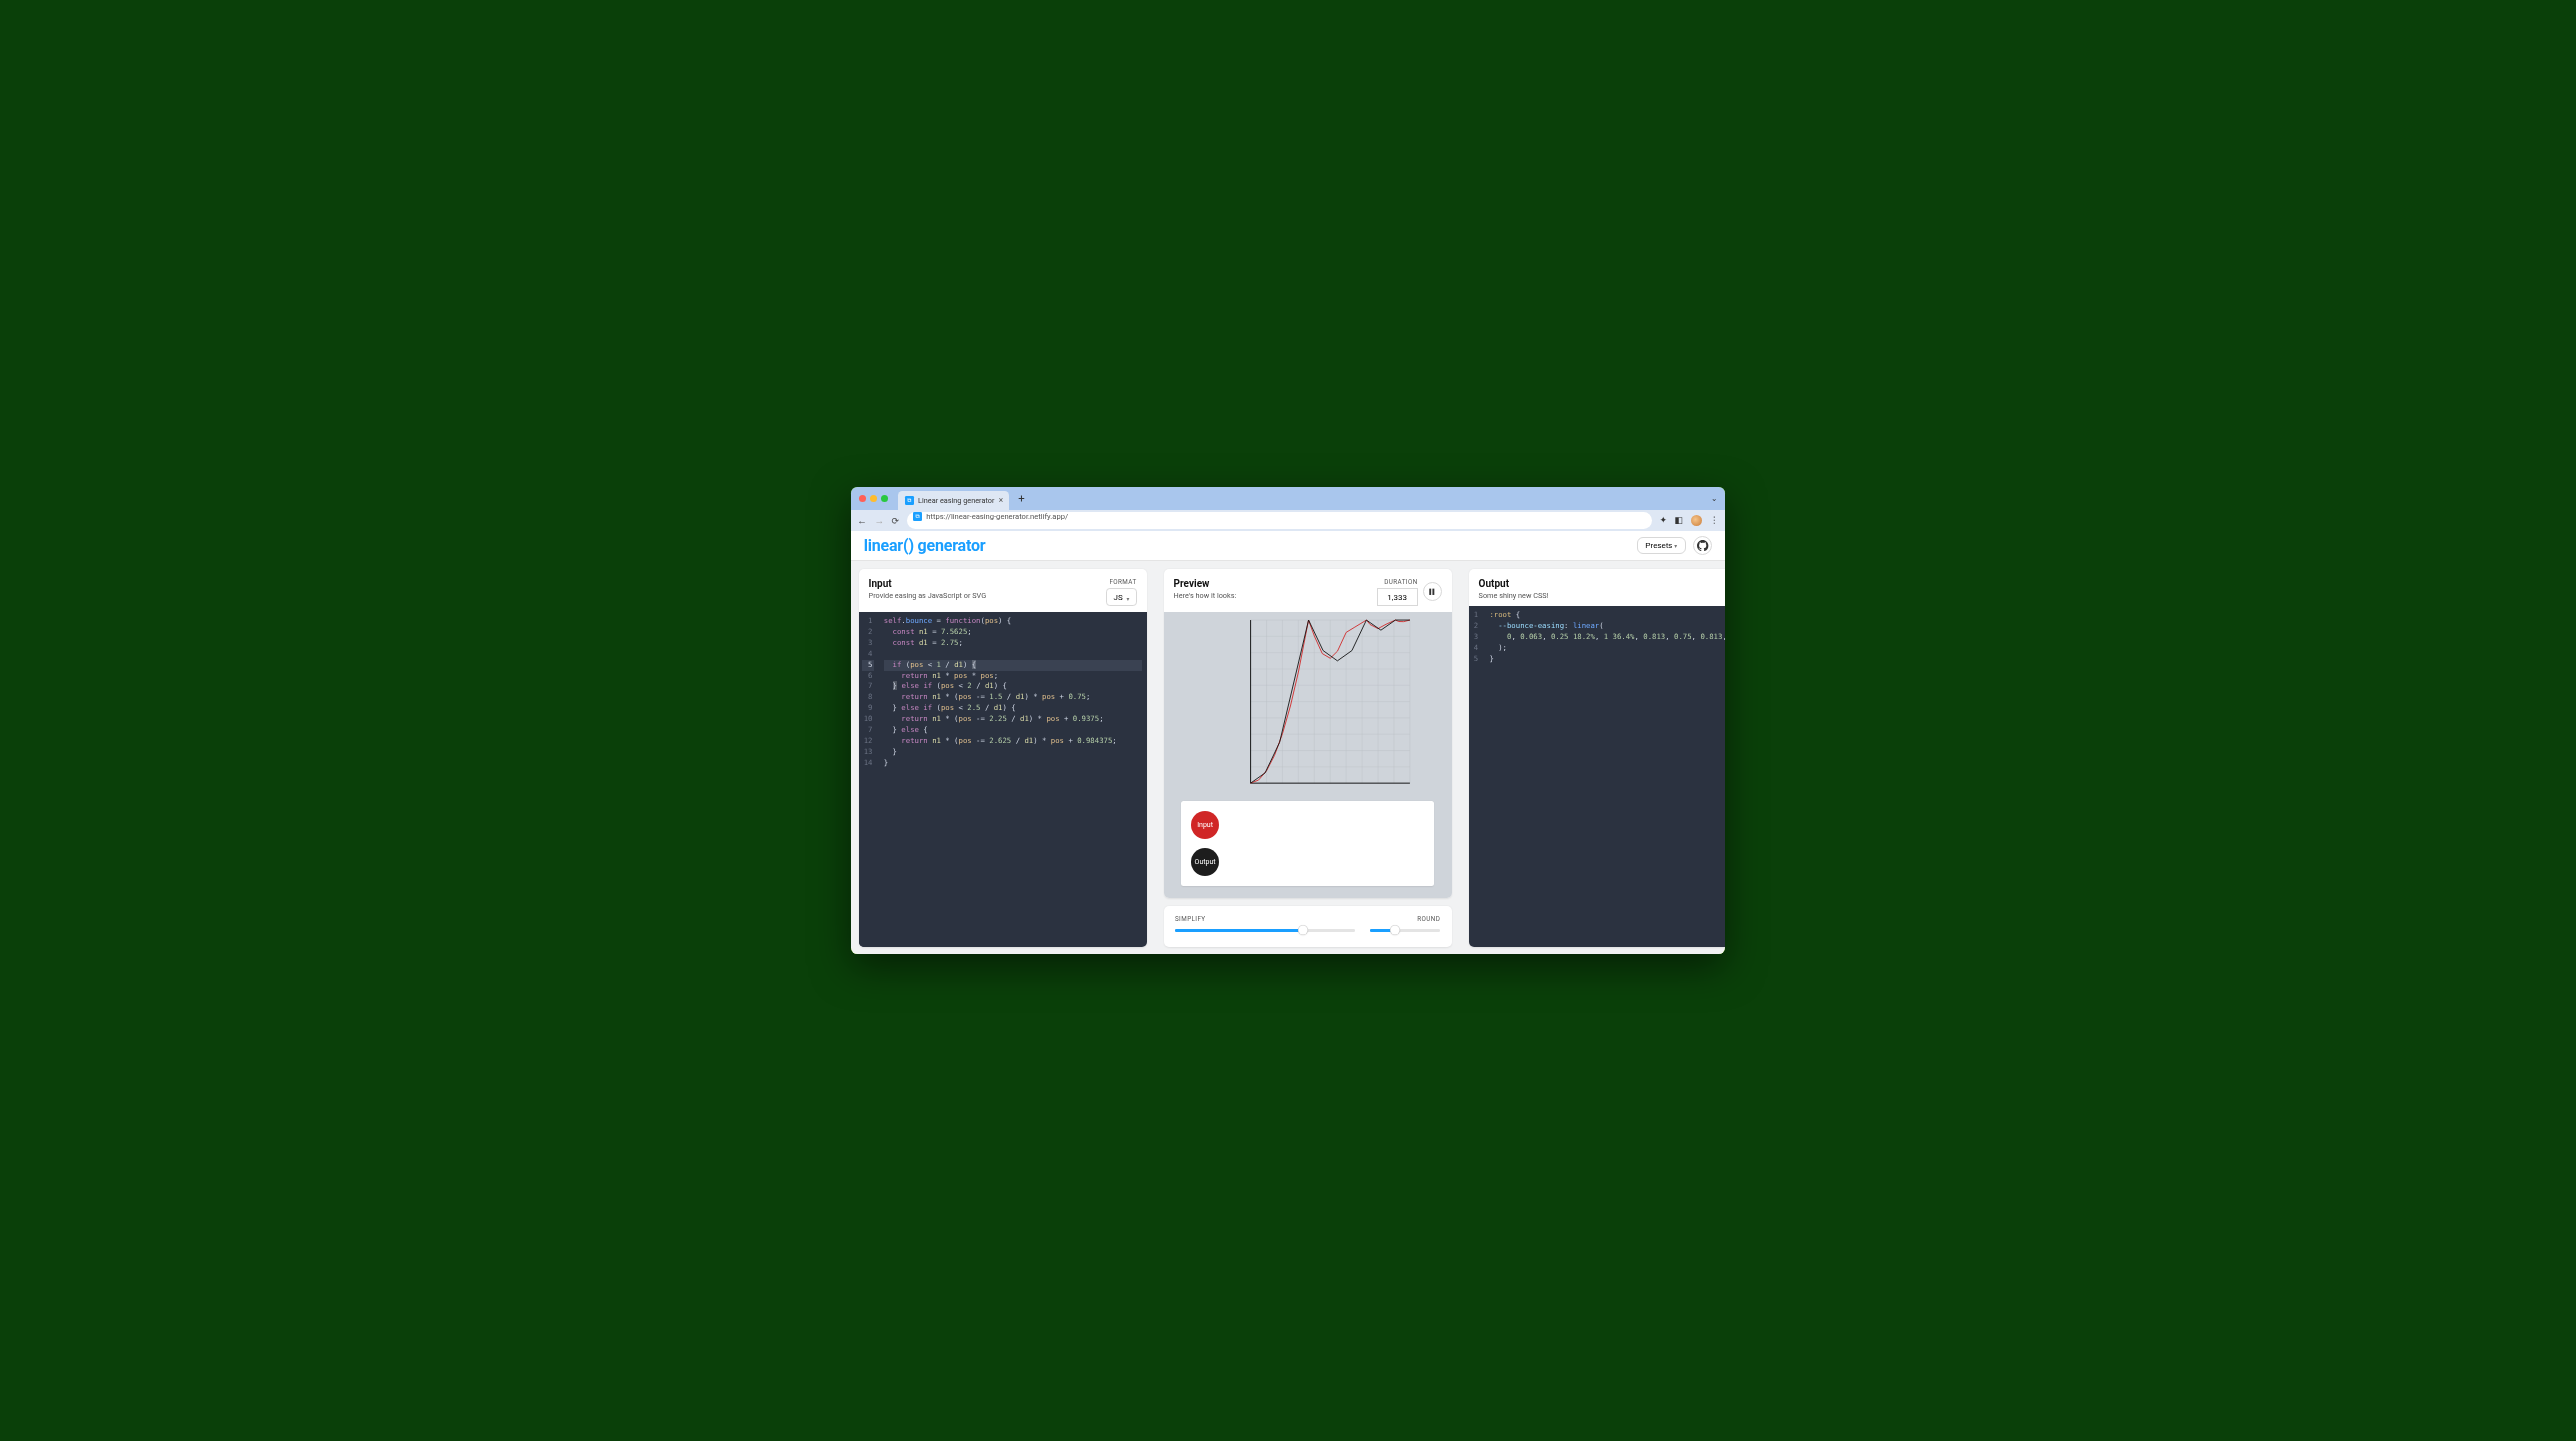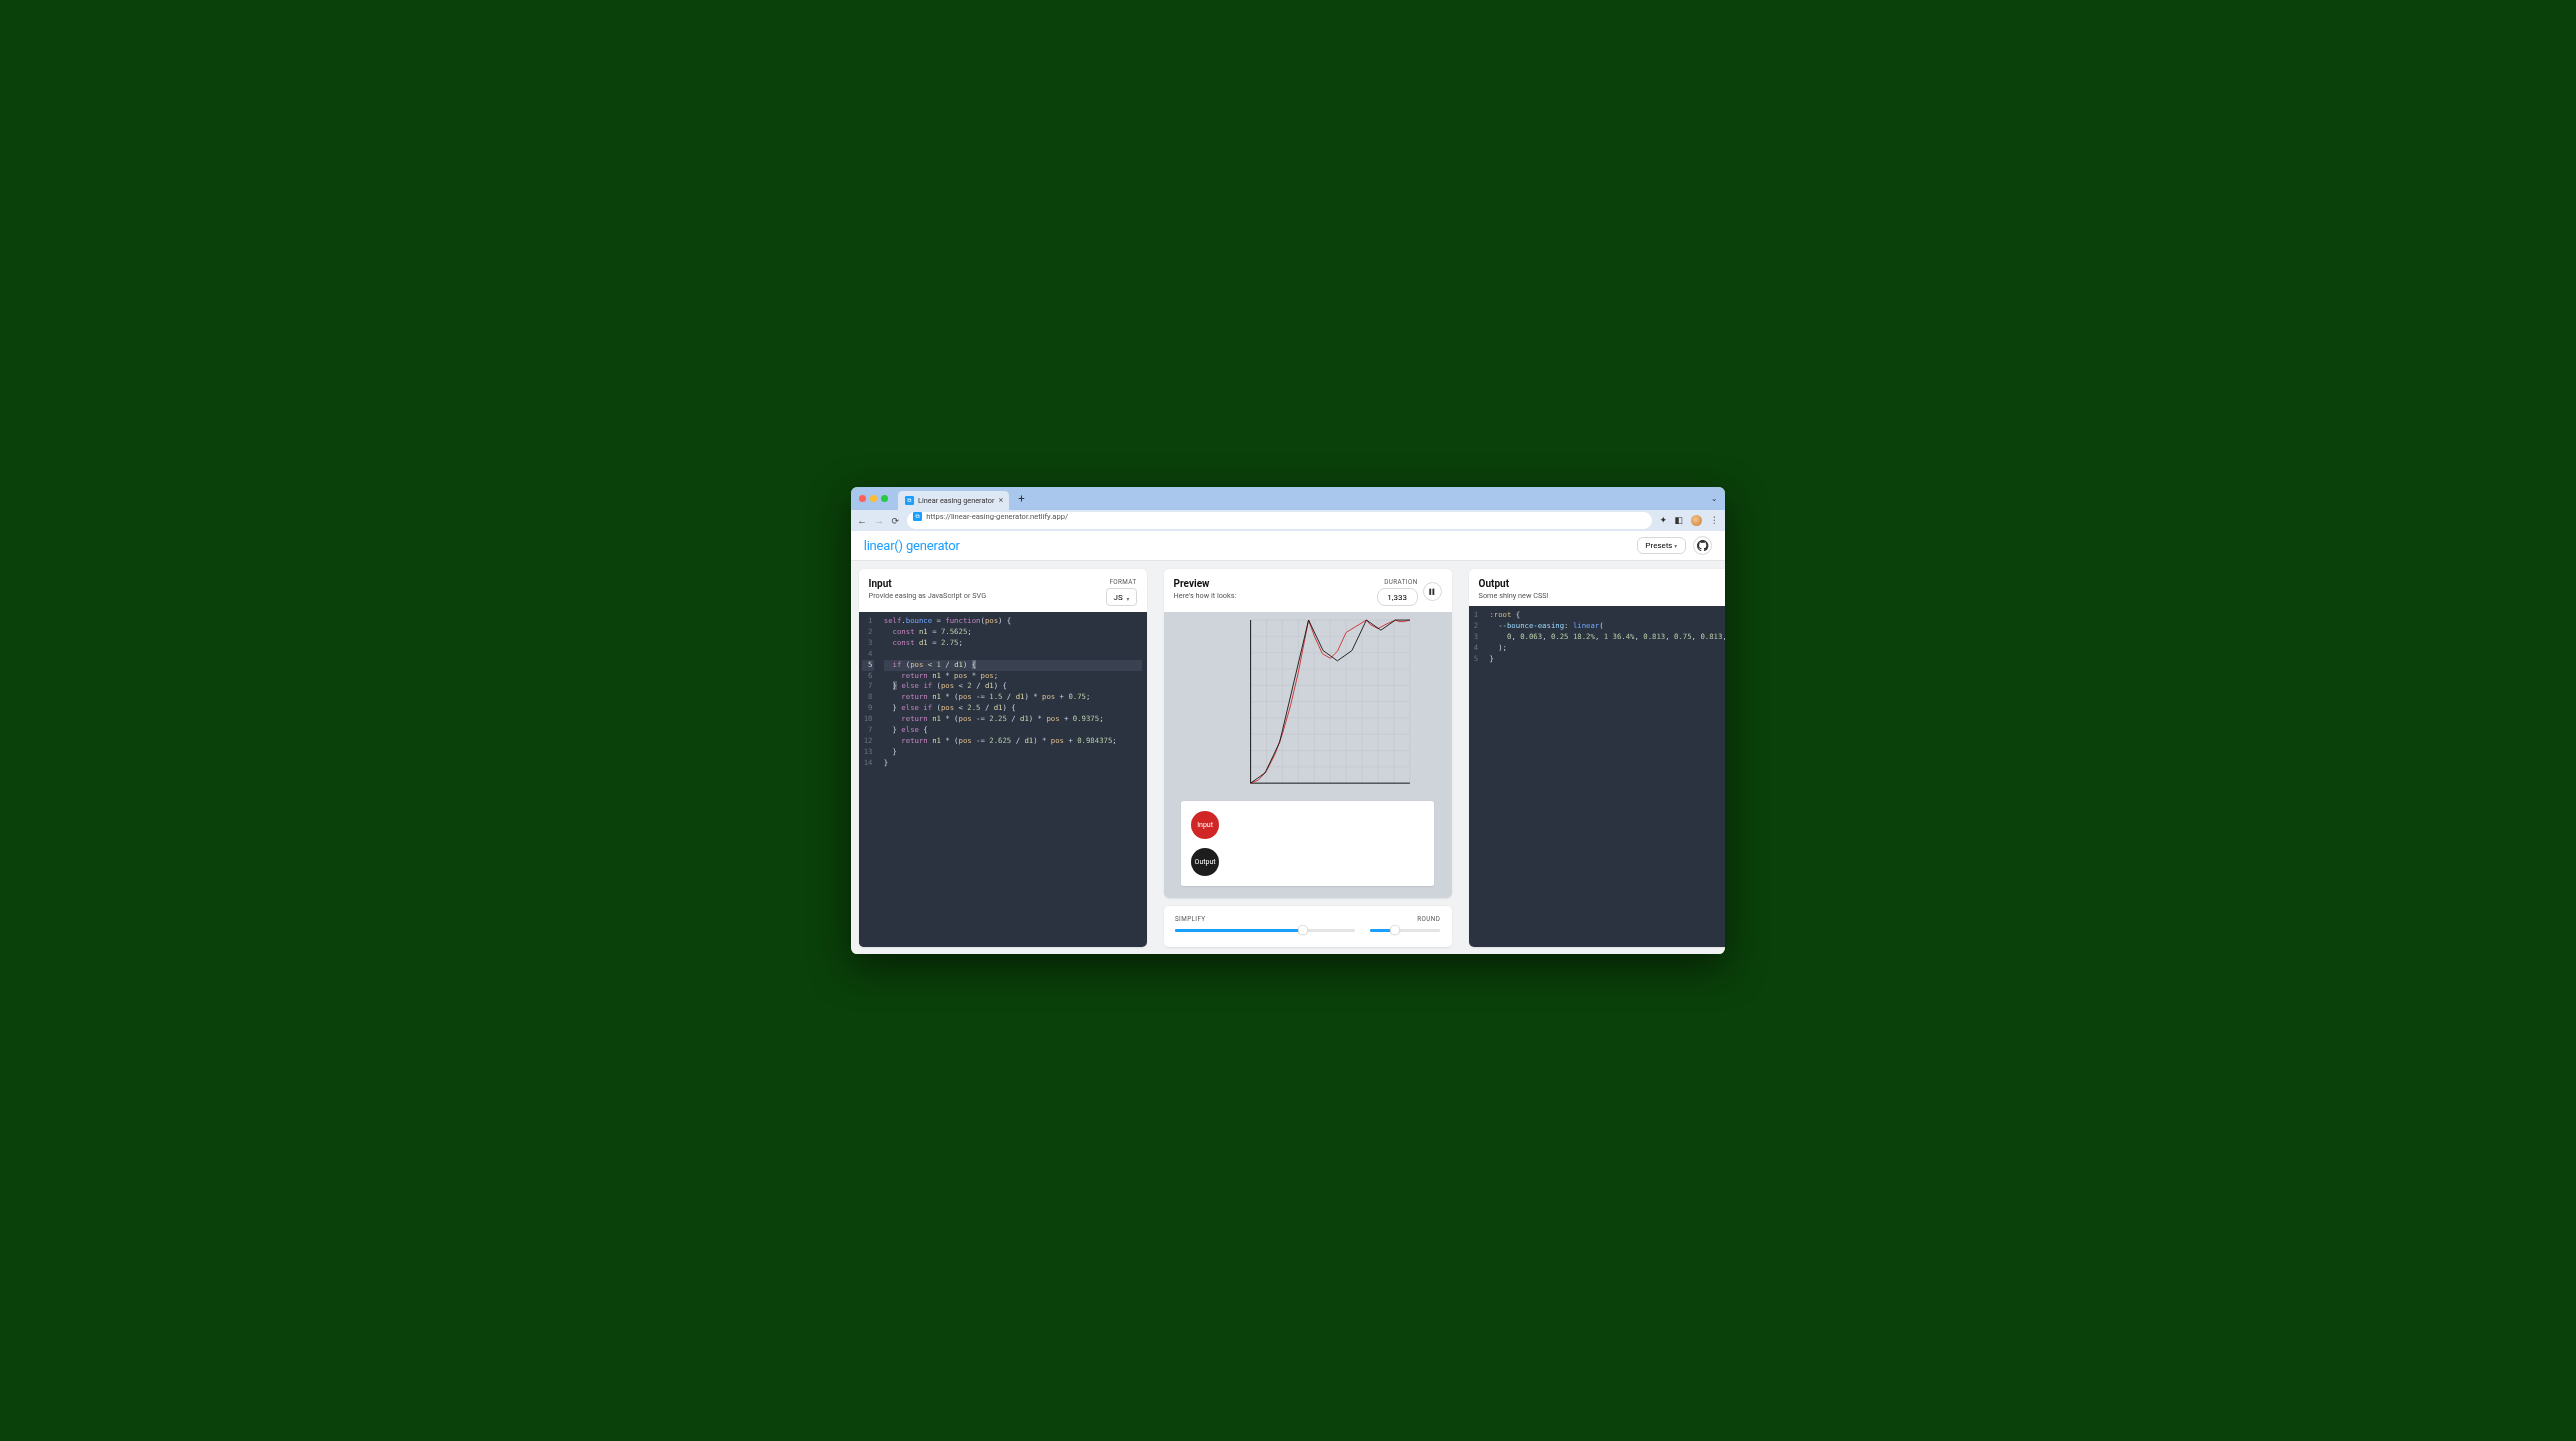--- a/index.html
+++ b/index.html
@@ -79,21 +79,21 @@
   
   .app-header {
     height: 30px;
     background:#fff;
     border-bottom:0.6px solid #e4e4e4;
     display:flex;
     align-items:center;
     padding: 0 12.7px;
     gap:7.6px;
   }
-  .app-title { color:#1a9fff; font-weight:400; font-size:13px; letter-spacing:-0.2px;}
+  .app-title { color:#1a9fff; font-weight:700; font-size:16px; letter-spacing:-0.2px;}
   .app-header .spacer { flex:1; }
   .presets-btn {
     border:0.6px solid #d8d8d8;
     border-radius:6px;
     padding: 3.2px 7.6px;
     font-size:8px;
     display:flex;
     align-items:center;
     gap:2px;
     background:#fff;
@@ -134,21 +134,21 @@
   .select-ctl {
     border:0.6px solid #d8d8d8;
     border-radius:3.8px;
     padding:3.2px 6.3px;
     font-size:8px;
     display:flex; align-items:flex-end; gap:3.8px;
     background:#fff;
   }
   .num-input {
     border:0.6px solid #d8d8d8;
-    border-radius:8px;
+    border-radius:0;
     padding:3.2px 0;
     font-size:8px;
     width:41px;
     text-align:center;
     background:#fff;
   }
   .icon-btn {
     width:19px; height:19px; border-radius:50%; border:0.6px solid #d8d8d8;
     display:flex; align-items:center; justify-content:center; background:#fff;
     color:#333;

